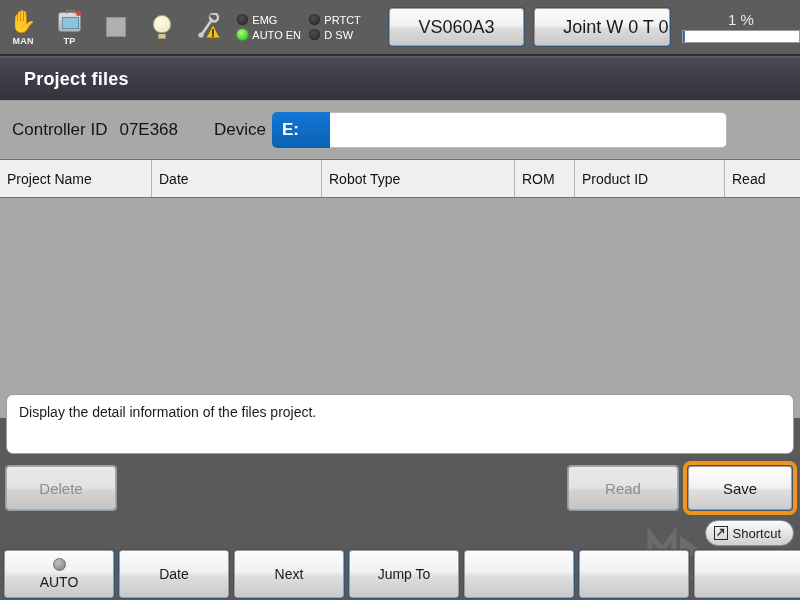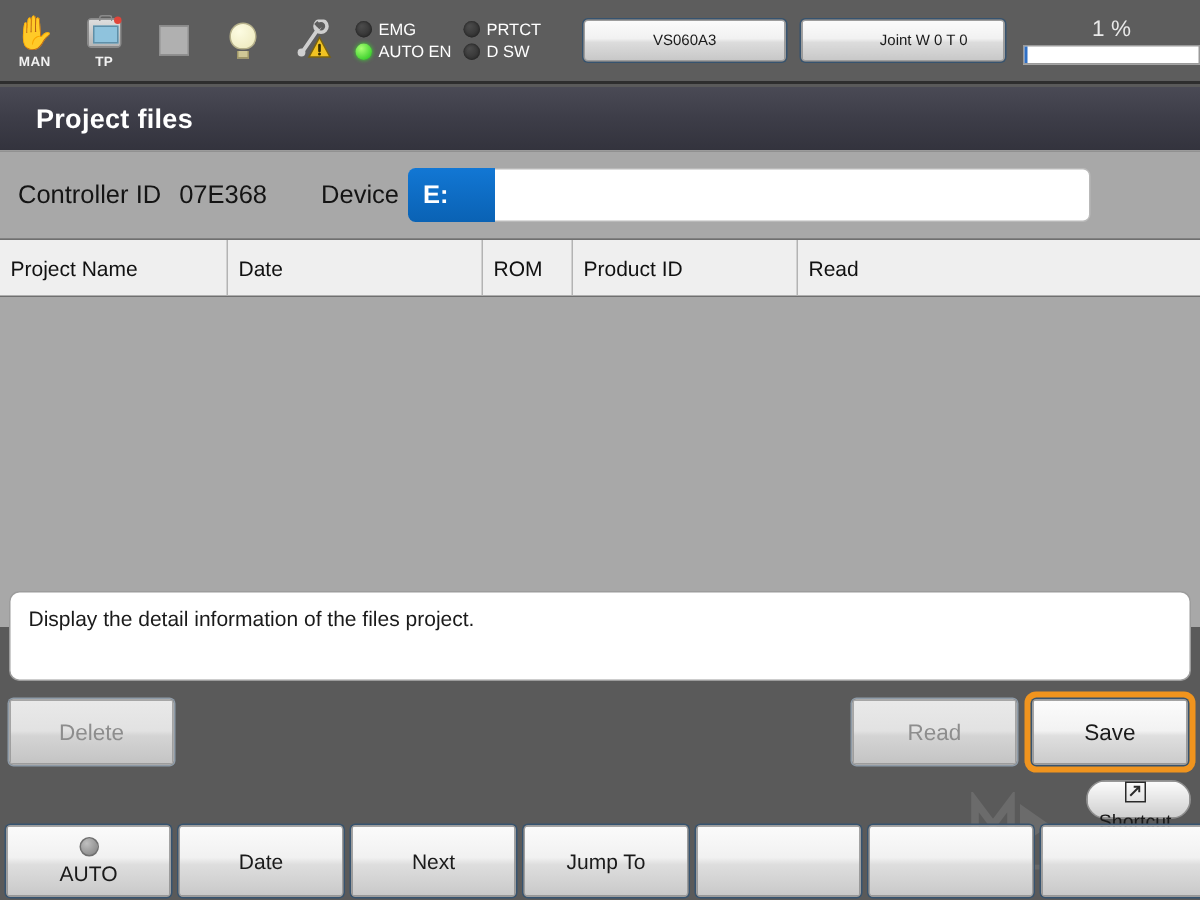--- a/index.html
+++ b/index.html
@@ -57,26 +57,26 @@
   .leds { display: flex; flex-direction: column; gap: 3px; margin-left: 6px; }
   .ledrow { display: flex; align-items: center; gap: 0px; }
   .ledcell { display: flex; align-items: center; width: 72px; }
   .led { width: 11px; height: 11px; border-radius: 50%; margin-right: 4px; flex: none; }
   .led.off { background: radial-gradient(circle at 35% 30%, #4c4c4c, #2b2b2b); box-shadow: inset 0 0 2px #1b1b1b; }
   .led.on  { background: radial-gradient(circle at 35% 30%, #a8ff72, #19c117); box-shadow: 0 0 3px #3ddb2e; }
   .ledtxt { font-size: 11px; color: #ffffff; white-space: nowrap; }
 
   
   .tbtn {
-    height: 28px; border-radius: 3px;
+    height: 38px; border-radius: 3px;
     background: linear-gradient(#fbfbfb 0%, #f1f1f1 45%, #dcdcdc 55%, #c8c8c8 100%);
     border: 1px solid #9d9d9d;
     box-shadow: 0 0 0 1px #36536f;
     display: flex; align-items: center; justify-content: center;
-    font-size: 10px; color: #1a1a1a;
+    font-size: 18px; color: #1a1a1a;
   }
   #btn-model { width: 145px; margin-left: 8px; }
   #btn-coord { width: 145px; margin-left: 10px; padding-left: 28px; }
 
   .progwrap { margin-left: 12px; width: 118px; display: flex; flex-direction: column; align-items: center; }
   .progtxt { font-size: 15px; color: #e8e8e8; line-height: 17px; }
   .progbar {
     width: 118px; height: 13px; background: #ffffff;
     border: 1px solid #9a9a9a; margin-top: 2px; position: relative;
   }
@@ -163,21 +163,21 @@
   #btn-save   { left: 688px; width: 104px; }
 
   
   .shortcutrow { position: absolute; left: 0; top: 518px; width: 800px; height: 30px; }
   .shortcut-btn {
     position: absolute; right: 6px; top: 2px;
     height: 26px; padding: 0 12px 0 8px; border-radius: 13px;
     background: linear-gradient(#fcfcfc, #e3e3e3 55%, #cfcfcf);
     border: 1px solid #8f8f8f;
     display: flex; align-items: center; gap: 5px;
-    font-size: 13px; color: #1a1a1a; flex-direction: column;
+    font-size: 13px; color: #1a1a1a;
   }
   .sc-glyph {
     width: 14px; height: 14px; border: 1.5px solid #2a2a2a;
     position: relative; flex: none;
   }
 
   
   .fkeybar { position: absolute; left: 0; top: 548px; width: 800px; height: 52px; }
   .fkey {
     position: absolute; top: 2px; height: 48px; border-radius: 3px;
@@ -313,20 +313,21 @@
     <div class="device-field">
       <div class="device-tab">E:</div>
       <span style="font-size:15px;color:#1a1a1a;padding-left:8px;"></span>
     </div>
   </div>
 
   <div class="tablewrap">
     <div class="thead" id="table-head">
         <div class="th" style="width: 152px;">Project Name</div>
         <div class="th" style="width: 170px;">Date</div>
+        <div class="th" style="width: 193px;">Robot Type</div>
         <div class="th" style="width: 60px;">ROM</div>
         <div class="th" style="width: 150px;">Product ID</div>
         <div class="th" style="width: 75px;">Read</div>
       </div>
     <div class="tbody" id="table-body"></div>
   </div>
 
   <div class="msgbox">Display the detail information of the files project.</div>
 
   <div class="actionbar">

